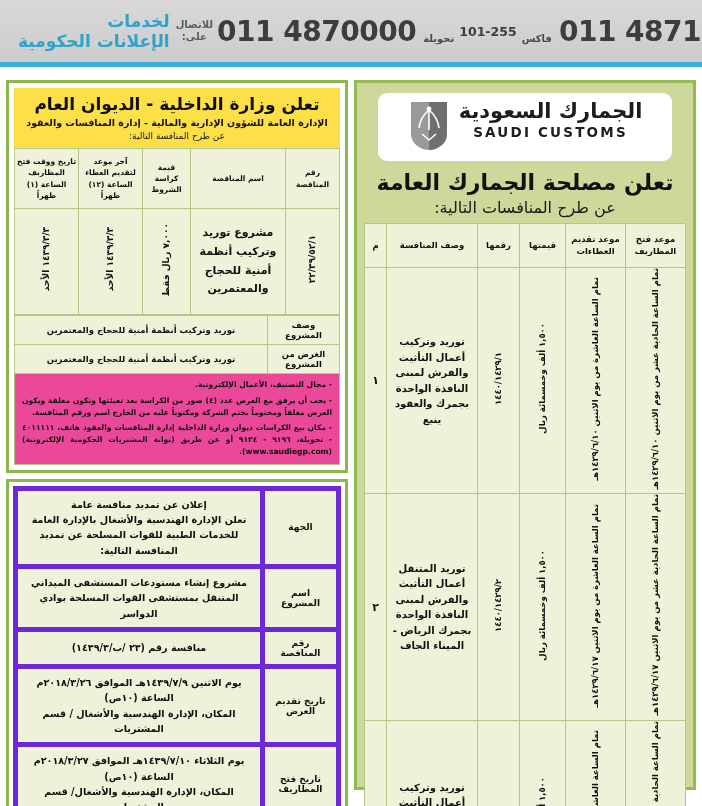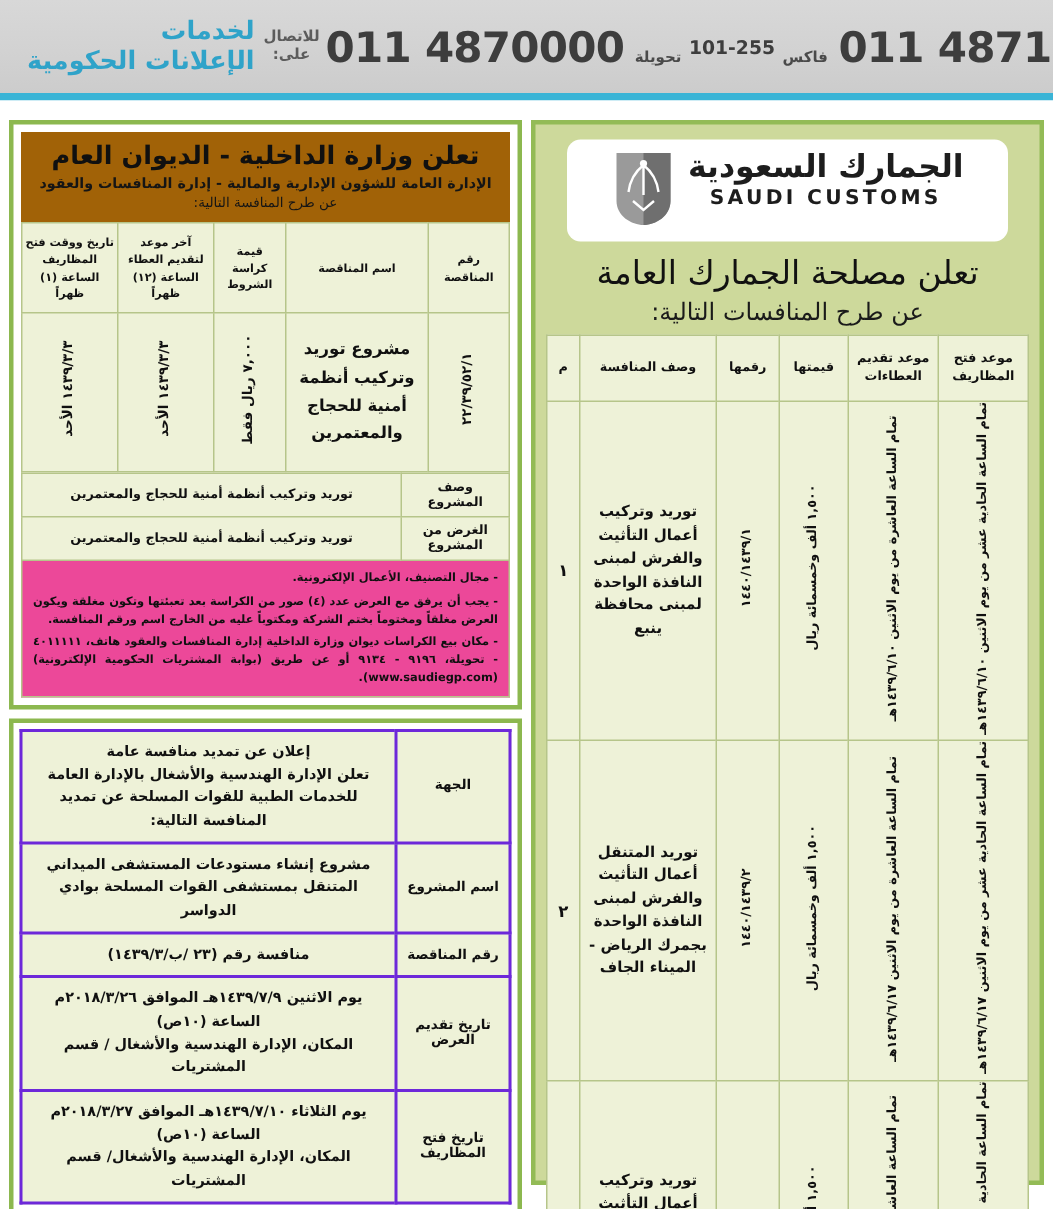--- a/index.html
+++ b/index.html
@@ -117,21 +117,21 @@
   .logo-text { text-align: center; }
   .logo-ar {
     font-size: 21px; font-weight: bold; color: #1d1d1d;
     line-height: 1.05; letter-spacing: -0.5px;
   }
   .logo-en {
     font-size: 13.5px; font-weight: bold; color: #1d1d1d;
     letter-spacing: 2.2px; direction: ltr; margin-top: 2px;
   }
   .customs-h1 {
-    text-align: center; font-size: 22px; font-weight: normal;
+    text-align: center; font-size: 22px; font-weight: bold;
     color: #111; margin-top: 9px; letter-spacing: -0.4px;
   }
   .customs-h2 {
     text-align: center; font-size: 16px; color: #1a1a1a;
     margin-top: 3px; margin-bottom: 6px;
   }
 
   table.ctable {
     width: 100%; border-collapse: collapse;
     background: #eef2d8;
@@ -164,21 +164,21 @@
   .td-desc {
     font-size: 10px; line-height: 1.55; font-weight: bold;
     padding: 5px 3px; text-align: center;
   }
   .td-num { padding: 0; }
   .td-idx { font-size: 11px; font-weight: bold; }
 
   
   .moi-panel { padding: 5px 5px 5px 5px; }
   .moi-head {
-    background: #a16207;
+    background: #fde047;
     padding: 6px 6px 7px 6px;
     text-align: center;
   }
   .moi-h1 {
     font-size: 17px; font-weight: bold; color: #101010; letter-spacing: -0.3px;
   }
   .moi-h2 {
     font-size: 9.5px; font-weight: bold; color: #151515; margin-top: 3px;
   }
   .moi-h3 {
@@ -225,21 +225,21 @@
     color: #101010; line-height: 1.55; text-align: justify;
   }
   .notes p:last-child { margin-bottom: 0; }
 
   
   table.btable {
     width: 100%; border-collapse: collapse; table-layout: fixed;
     background: #eef2d8;
   }
   table.btable td {
-    border: 2px solid #6d28d9; vertical-align: middle; color: #101010;
+    border: 5px solid #6d28d9; vertical-align: middle; color: #101010;
     padding: 6px 6px;
   }
   td.b-lbl {
     width: 76px; text-align: center; font-size: 9px; font-weight: bold;
     background: #eef2d8;
   }
   td.b-val {
     text-align: center; font-size: 9.6px; font-weight: bold; line-height: 1.6;
   }
 </style>
@@ -391,21 +391,21 @@
           </td>
           <td class="cell-vert">
             <span class="vert-wrap">تمام الساعة العاشرة من يوم الاثنين ١٤٣٩/٦/١٠هـ</span>
           </td>
           <td class="cell-vert">
             <span class="vert-wrap">١,٥٠٠ ألف وخمسمائة ريال</span>
           </td>
           <td class="cell-vert td-num">
             <span class="vert-wrap">١٤٤٠/١٤٣٩/١</span>
           </td>
-          <td class="td-desc">توريد وتركيب أعمال التأثيث والفرش لمبنى النافذة الواحدة لمبنى محافظة ينبع</td>
+          <td class="td-desc">توريد وتركيب أعمال التأثيث والفرش لمبنى النافذة الواحدة بجمرك والعقود ينبع</td>
           <td class="td-idx">١</td>
         </tr>
 
         <tr>
           <td class="cell-vert">
             <span class="vert-wrap">تمام الساعة الحادية عشر من يوم الاثنين ١٤٣٩/٦/١٧هـ</span>
           </td>
           <td class="cell-vert">
             <span class="vert-wrap">تمام الساعة العاشرة من يوم الاثنين ١٤٣٩/٦/١٧هـ</span>
           </td>

